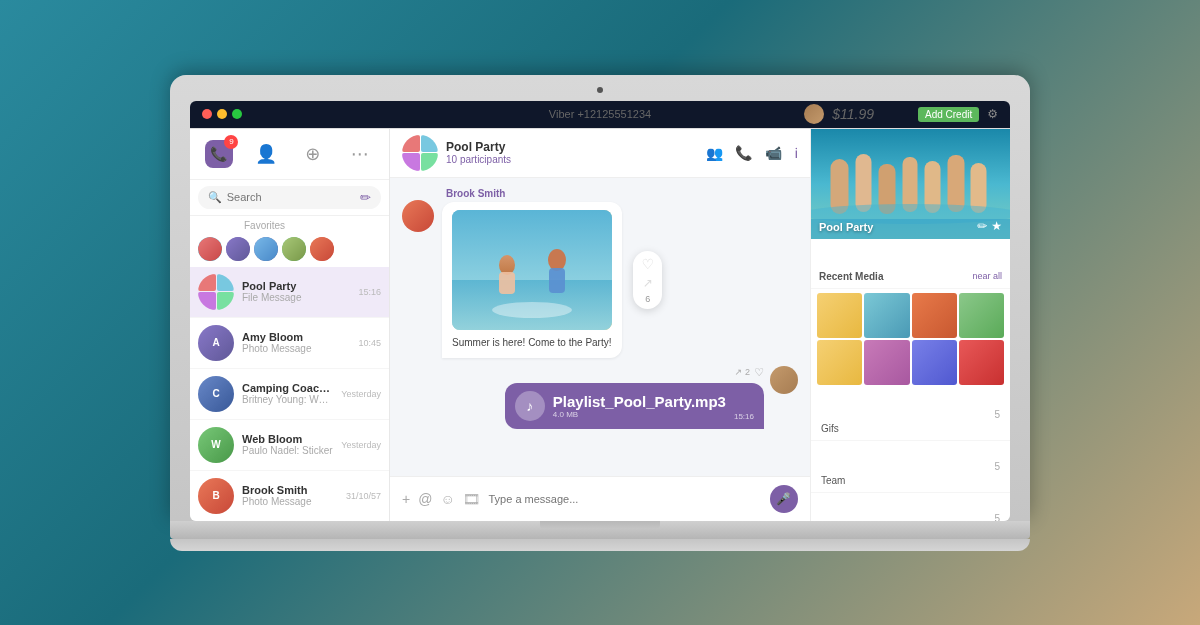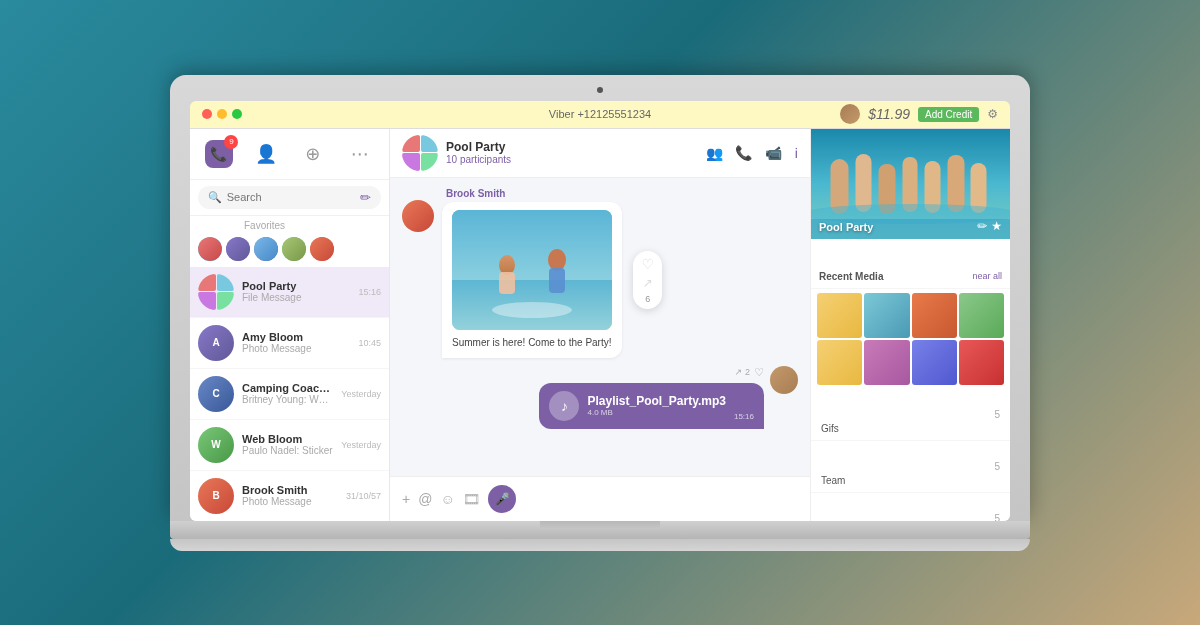--- a/index.html
+++ b/index.html
@@ -39,21 +39,21 @@
       overflow: hidden;
       width: 100%;
       height: 420px;
       display: flex;
       flex-direction: column;
       box-shadow: inset 0 0 0 1px rgba(0,0,0,0.1);
     }
 
     
     .title-bar {
-      background: #fef9c3;
+      background: #0f172a;
       height: 28px;
       display: flex;
       align-items: center;
       padding: 0 12px;
       border-bottom: 1px solid #ddd;
       flex-shrink: 0;
     }
 
     .traffic-lights {
       display: flex;
@@ -101,20 +101,21 @@
     }
 
     .add-credit-btn {
       background: #5cb85c;
       color: white;
       border: none;
       border-radius: 3px;
       padding: 2px 7px;
       font-size: 10px;
       cursor: pointer;
+      margin-left: 36px;
     }
 
     .gear-icon {
       font-size: 12px;
       color: #888;
     }
 
     
     .app-body {
       display: flex;
@@ -442,21 +443,21 @@
       border-radius: 50%;
       display: flex;
       align-items: center;
       justify-content: center;
       color: white;
       font-size: 14px;
       flex-shrink: 0;
     }
 
     .file-info { flex: 1; }
-    .file-name { font-size: 12px; color: white; font-weight: 600; }
+    .file-name { font-size: 15px; color: white; font-weight: 600; }
     .file-size { font-size: 8px; color: rgba(255,255,255,0.7); }
     .file-time { font-size: 8px; color: rgba(255,255,255,0.7); align-self: flex-end; }
 
     .file-avatar {
       width: 28px;
       height: 28px;
       border-radius: 50%;
       background: linear-gradient(135deg, #c49a6c, #a67c52);
       flex-shrink: 0;
     }
@@ -902,20 +903,21 @@
               </div>
               <div class="file-avatar"></div>
             </div>
           </div>
 
           <div class="input-bar">
             <span class="input-action-icon">+</span>
             <span class="input-action-icon">@</span>
             <span class="input-action-icon">☺</span>
             <span class="input-action-icon">🎞</span>
+            <input type="text" class="message-input" placeholder="Type a message..." style="">
             <div class="mic-btn">🎤</div>
           </div>
         </div>
 
         <div class="right-panel">
 
           <div class="panel-hero-image">
             <div class="hero-pool-bg"></div>
 
             <svg style="position:absolute;inset:0;width:100%;height:100%;" viewBox="0 0 200 110" preserveAspectRatio="xMidYMid slice">

